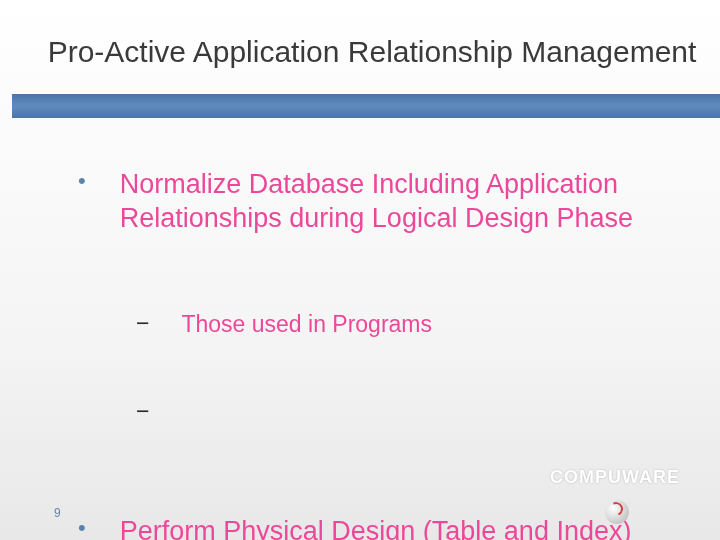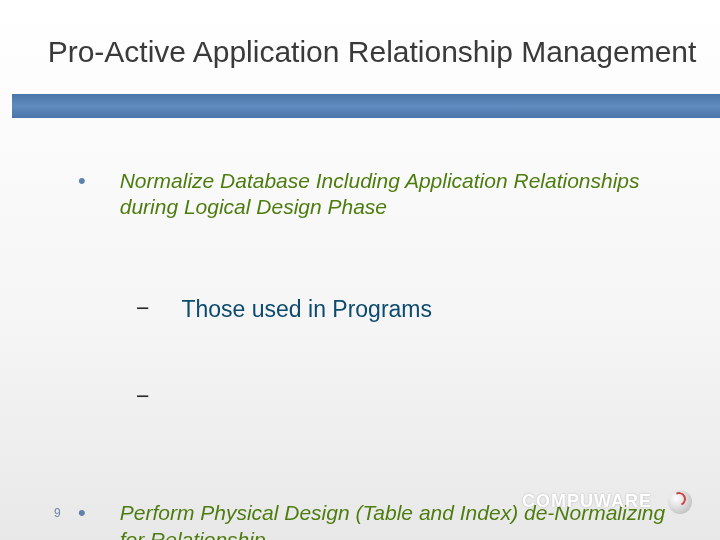--- a/index.html
+++ b/index.html
@@ -45,58 +45,58 @@
     margin-bottom: 14px;
   }
   .bullet-dot {
     color: #5c82ad;
     font-size: 22px;
     line-height: 1.2;
     margin-right: 10px;
     flex: 0 0 auto;
   }
   .bullet-text {
-    font-size: 21px;
-    color: #4d7c0f;
+    font-size: 27px;
+    color: #ec4899;
     line-height: 1.25;
-    font-style: italic;
   }
   .sub-list {
     margin-left: 46px;
     margin-bottom: 18px;
   }
   .sub-item {
     display: flex;
     align-items: flex-start;
     margin-bottom: 12px;
   }
   .sub-dash {
     color: #2a2a2a;
     font-size: 23px;
     margin-right: 8px;
     flex: 0 0 auto;
   }
   .sub-text {
     font-size: 23px;
-    color: #0c4a6e;
+    color: #ec4899;
     line-height: 1.25;
   }
   .page-number {
     position: absolute;
     bottom: 20px;
     left: 30px;
     font-size: 12px;
     color: #6a85a6;
   }
   .logo {
     position: absolute;
     bottom: 16px;
     right: 28px;
     display: flex;
     align-items: center;
+    flex-direction: column;
   }
   .logo-text {
     color: #ffffff;
     font-size: 18px;
     font-weight: 700;
     letter-spacing: 1px;
     font-family: Arial, sans-serif;
     text-shadow: 0 0 2px rgba(0,0,0,0.25);
   }
   .logo-mark {

